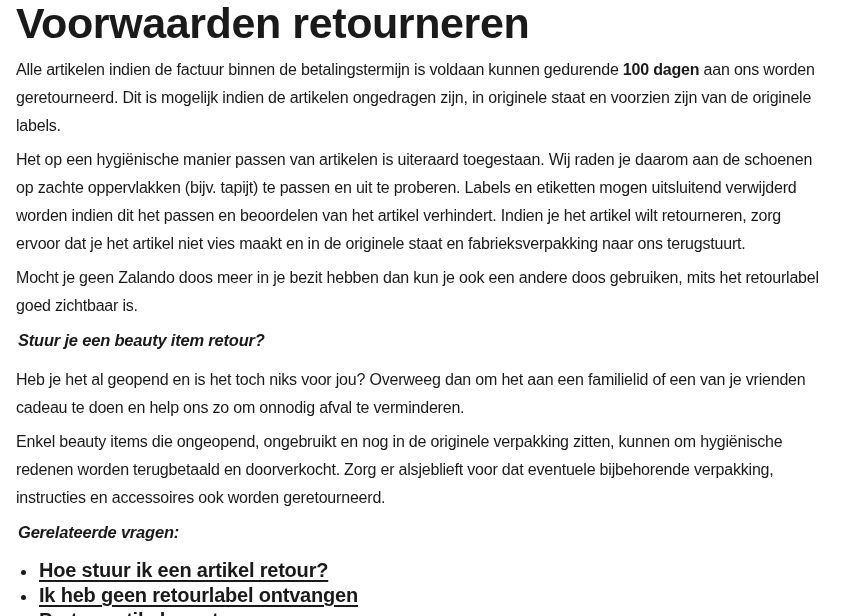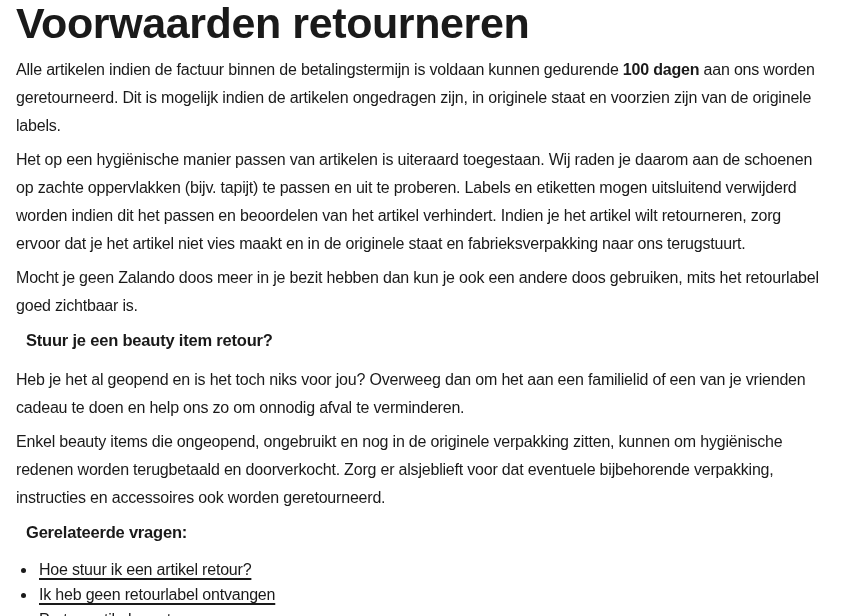--- a/index.html
+++ b/index.html
@@ -31,34 +31,35 @@
     font-size: 16px;
     line-height: 28px;
     letter-spacing: -0.2px;
     margin: 0 0 6px 0;
   }
   h2 {
     font-size: 16.5px;
     line-height: 28px;
     font-weight: 700;
     letter-spacing: -0.2px;
-    margin: 0 0 12px 10px;
+    margin: 0 0 12px 2px;
+    font-style: italic;
   }
   strong {
     font-weight: 700;
     margin-top: 8px;
   }
   ul.related-list {
     margin: 2px 0 0 0;
     padding: 0 0 0 21px;
   }
   ul.related-list li {
-    font-size: 16px;
+    font-size: 20px;
     line-height: 24px;
-    font-weight: 400;
+    font-weight: 700;
     letter-spacing: -0.2px;
     margin: 0 0 1px 0;
     padding-left: 2px;
   }
   ul.related-list li::marker {
     font-size: 15px;
   }
   ul.related-list a {
     color: #1a1a1a;
     text-decoration: underline;

